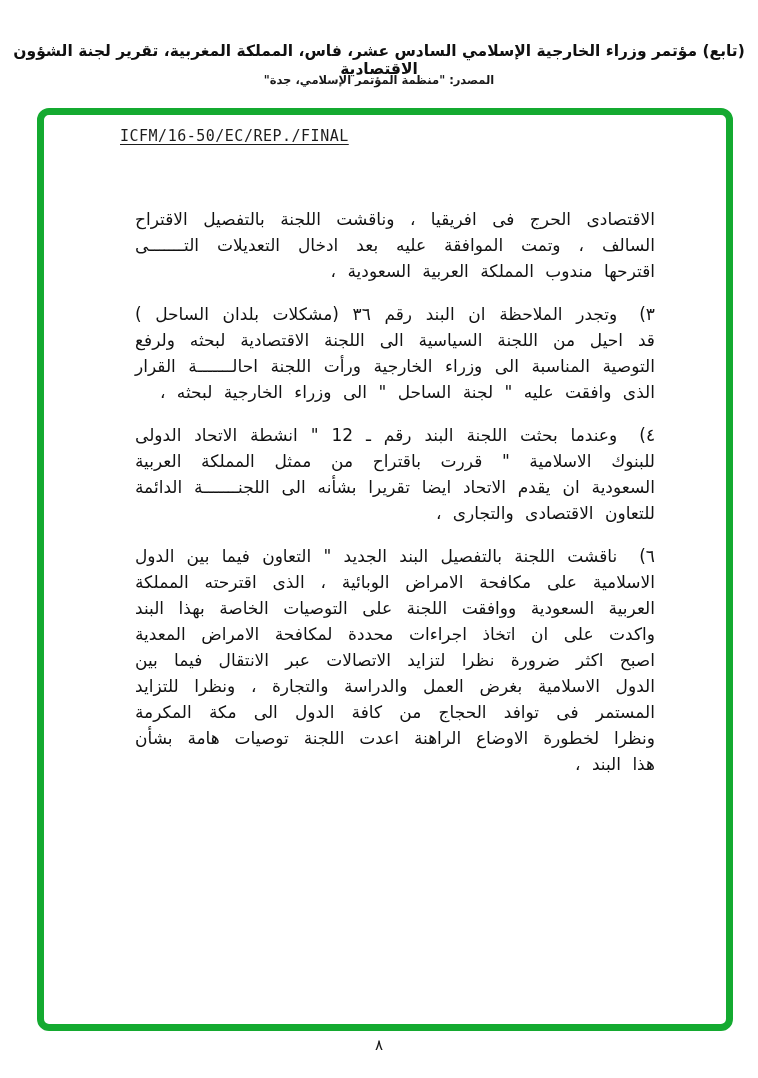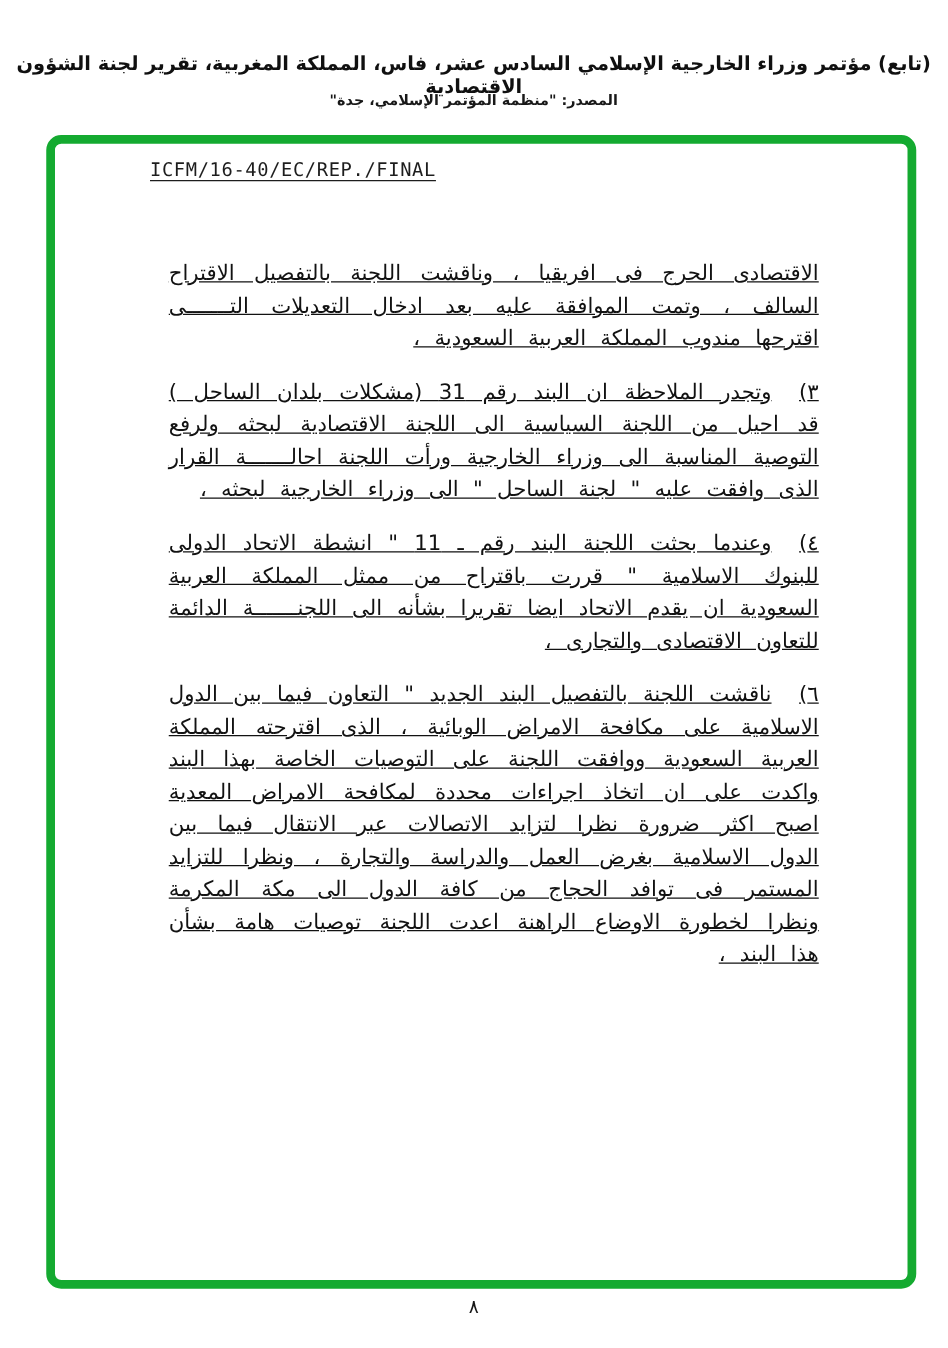--- a/index.html
+++ b/index.html
@@ -74,21 +74,20 @@
     top: 206px;
     width: 520px;
     direction: rtl;
     text-align: justify;
     text-justify: inter-word;
     font-size: 17px;
     line-height: 26px;
     word-spacing: 6px;
     font-weight: 500;
     color: #121212;
-    text-decoration: underline;
   }
   .para {
     margin: 0 0 17px 0;
   }
   .para .num {
     margin-left: 22px;
     white-space: nowrap;
   }
   .para .num:empty {
     margin-left: 0;
@@ -108,35 +107,35 @@
 </style>
 </head>
 <body>
 
 <div class="hdr-title">(تابع) مؤتمر وزراء الخارجية الإسلامي السادس عشر، فاس، المملكة المغربية، تقرير لجنة الشؤون الاقتصادية</div>
 
 <div class="hdr-source">المصدر:  "منظمة المؤتمر الإسلامي، جدة"</div>
 
 <div class="doc-frame"></div>
 
-<div class="doc-ref">ICFM/16-40/EC/REP./FINAL</div>
+<div class="doc-ref">ICFM/16-50/EC/REP./FINAL</div>
 
 <div class="body-text">
 
   <p class="para">
     <span class="num"></span><span>الاقتصادى الحرج فى افريقيا ، وناقشت اللجنة بالتفصيل الاقتراح السالف ، وتمت الموافقة عليه بعد ادخال التعديلات التـــــــى اقترحها مندوب المملكة العربية السعودية ،</span>
   </p>
 
 
   <p class="para">
-    <span class="num">٣)</span><span>وتجدر الملاحظة ان البند رقم 31 (مشكلات بلدان الساحل ) قد احيل من اللجنة السياسية الى اللجنة الاقتصادية لبحثه ولرفع التوصية المناسبة الى وزراء الخارجية ورأت اللجنة احالـــــــة القرار الذى وافقت عليه " لجنة الساحل " الى وزراء الخارجية لبحثه ،</span>
+    <span class="num">٣)</span><span>وتجدر الملاحظة ان البند رقم ٣٦ (مشكلات بلدان الساحل ) قد احيل من اللجنة السياسية الى اللجنة الاقتصادية لبحثه ولرفع التوصية المناسبة الى وزراء الخارجية ورأت اللجنة احالـــــــة القرار الذى وافقت عليه " لجنة الساحل " الى وزراء الخارجية لبحثه ،</span>
   </p>
 
   <p class="para">
-    <span class="num">٤)</span><span>وعندما بحثت اللجنة البند رقم ـ 11 " انشطة الاتحاد الدولى للبنوك الاسلامية " قررت باقتراح من ممثل المملكة العربية السعودية ان يقدم الاتحاد ايضا تقريرا بشأنه الى اللجنـــــــة الدائمة للتعاون الاقتصادى والتجارى ،</span>
+    <span class="num">٤)</span><span>وعندما بحثت اللجنة البند رقم ـ 12 " انشطة الاتحاد الدولى للبنوك الاسلامية " قررت باقتراح من ممثل المملكة العربية السعودية ان يقدم الاتحاد ايضا تقريرا بشأنه الى اللجنـــــــة الدائمة للتعاون الاقتصادى والتجارى ،</span>
   </p>
 
 
   <p class="para">
     <span class="num">٦)</span><span>ناقشت اللجنة بالتفصيل البند الجديد " التعاون فيما بين الدول الاسلامية على مكافحة الامراض الوبائية ، الذى اقترحته المملكة العربية السعودية ووافقت اللجنة على التوصيات الخاصة بهذا البند واكدت على ان اتخاذ اجراءات محددة لمكافحة الامراض المعدية اصبح اكثر ضرورة نظرا لتزايد الاتصالات عبر الانتقال فيما بين الدول الاسلامية بغرض العمل والدراسة والتجارة ، ونظرا للتزايد المستمر فى توافد الحجاج من كافة الدول الى مكة المكرمة ونظرا لخطورة الاوضاع الراهنة اعدت اللجنة توصيات هامة بشأن هذا البند ،</span>
   </p>
 
 </div>
 
 <div class="page-num">٨</div>

